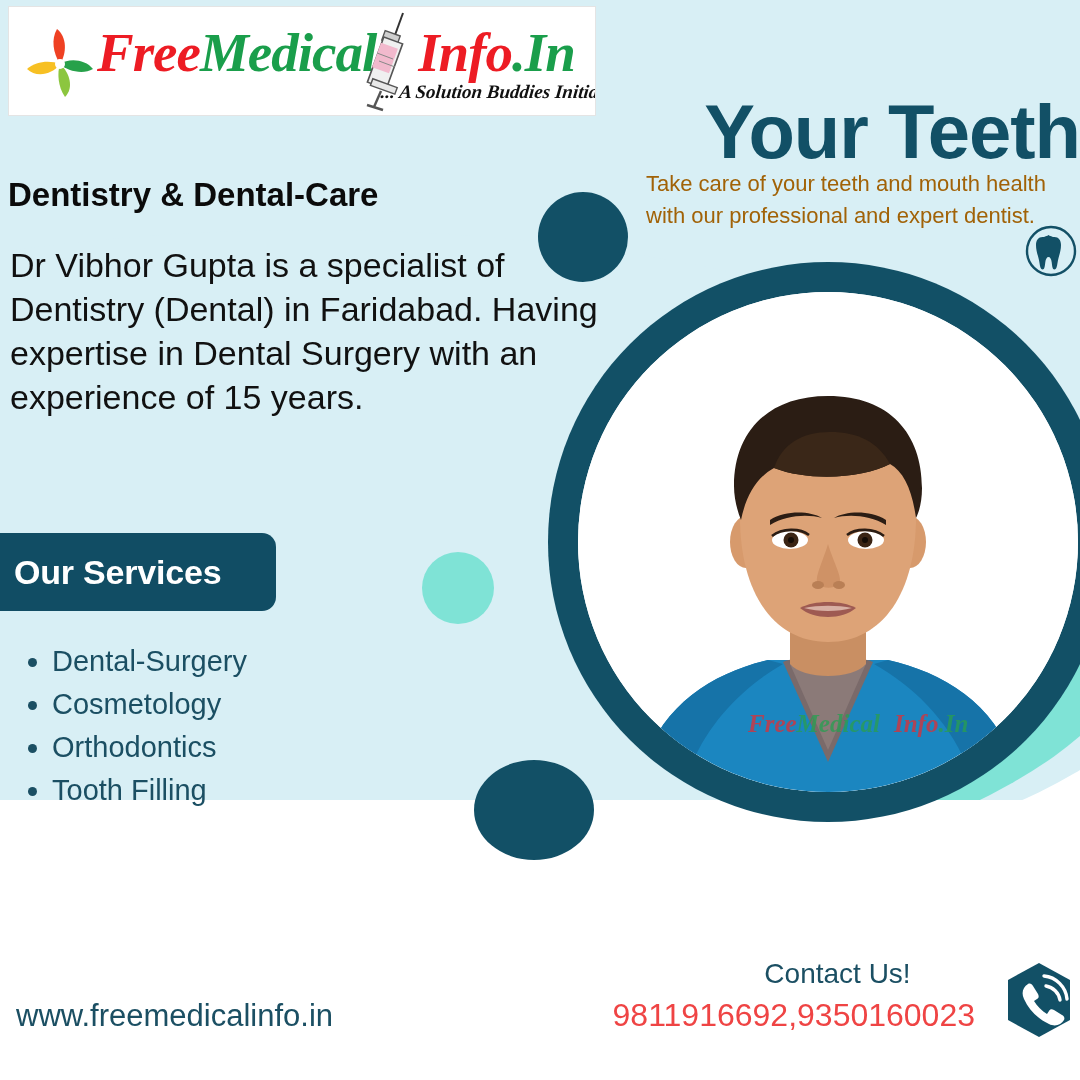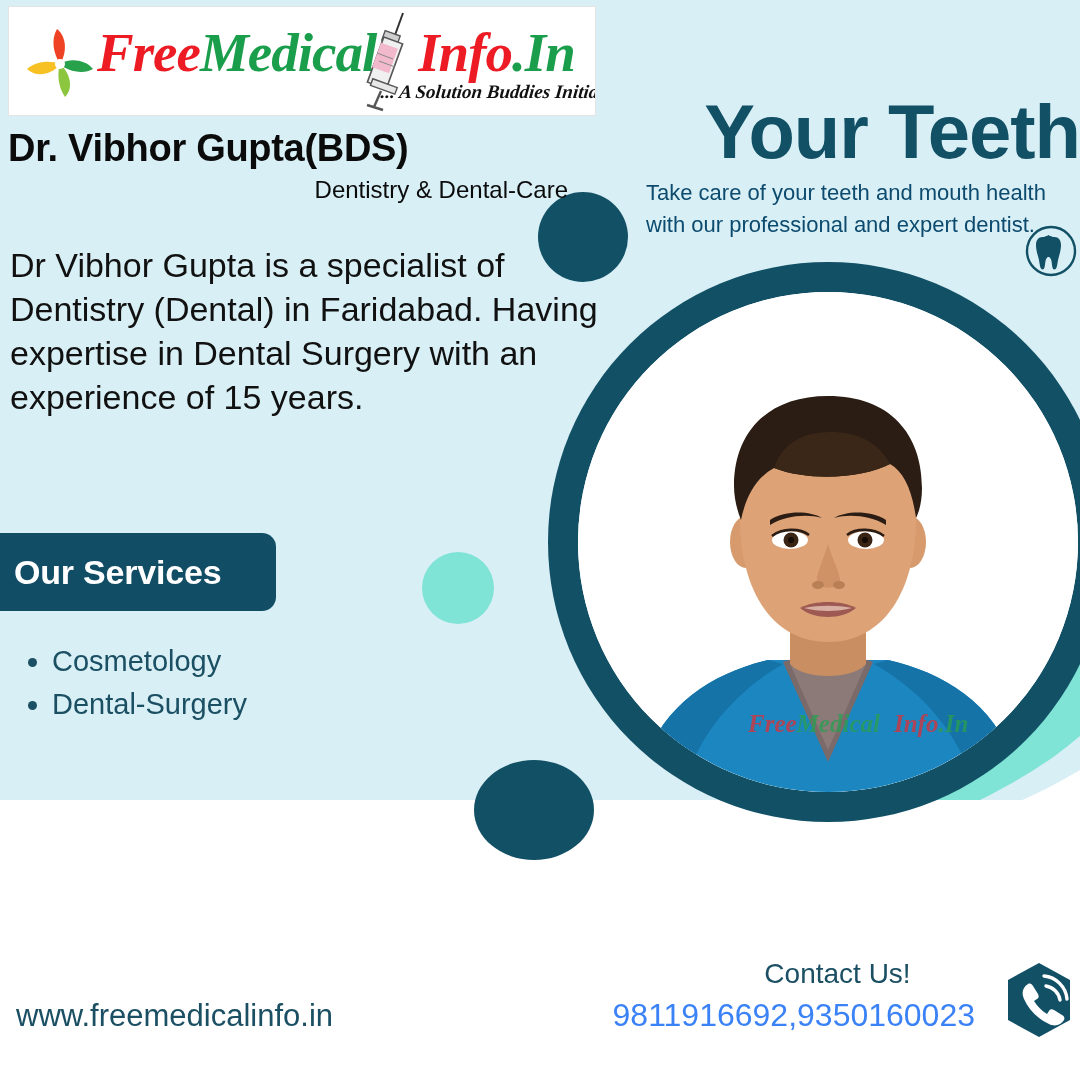--- a/index.html
+++ b/index.html
@@ -124,24 +124,24 @@
     font-size: 38px;
     font-weight: bold;
     color: #0b0b0b;
     letter-spacing: -0.3px;
   }
   .doctor-sub {
     position: absolute;
     left: 8px;
     top: 176px;
     width: 560px;
-    font-size: 24px;
-    font-weight: normal;
+    font-size: 33px;
+    font-weight: bold;
     color: #0b0b0b;
-    text-align: right;
+    text-align: left;
   }
   .doctor-desc {
     position: absolute;
     left: 10px;
     top: 243px;
     width: 590px;
     font-size: 34px;
     line-height: 44px;
     color: #111111;
   }
@@ -213,22 +213,21 @@
     color: #125066;
     letter-spacing: -1px;
   }
   .head-sub {
     position: absolute;
     left: 646px;
     top: 168px;
     width: 420px;
     font-size: 22px;
     line-height: 32px;
-    color: #0c4a6e;
-    margin-top: 9px;
+    color: #a16207;
   }
   .tooth-badge {
     position: absolute;
     left: 1024px;
     top: 224px;
     width: 54px;
     height: 54px;
   }
 
   
@@ -291,21 +290,21 @@
     font-size: 28px;
     color: #1b4f63;
   }
   .contact-number {
     position: absolute;
     left: 600px;
     top: 997px;
     width: 375px;
     text-align: right;
     font-size: 32px;
-    color: #3b82f6;
+    color: #ef4444;
   }
   .phone-hex {
     position: absolute;
     left: 1000px;
     top: 960px;
     width: 78px;
     height: 80px;
   }
 </style>
 </head>
@@ -341,30 +340,31 @@
       <rect x="15" y="36" width="18" height="26" fill="#f2b9cd" transform="rotate(20 24 49)"></rect>
       <line x1="16" y1="44" x2="32" y2="50" stroke="#888" stroke-width="1"></line>
       <line x1="18" y1="52" x2="34" y2="58" stroke="#888" stroke-width="1"></line>
       <rect x="10" y="74" width="26" height="7" fill="#e8e8e8" stroke="#555" stroke-width="1.4" transform="rotate(20 23 77)"></rect>
       <line x1="20" y1="82" x2="13" y2="98" stroke="#555" stroke-width="2.4"></line>
       <line x1="6" y1="96" x2="22" y2="101" stroke="#555" stroke-width="2.4"></line>
     </svg>
     <div class="logo-tagline">... A Solution Buddies Initiative</div>
   </div>
 
-  <div class="doctor-name">Dr. Vibhor Gupta(BDS)</div>
   <div class="doctor-sub">Dentistry &amp; Dental-Care</div>
   <div class="doctor-desc">Dr Vibhor Gupta is a specialist of Dentistry (Dental) in Faridabad. Having expertise in Dental Surgery with an experience of 15 years.</div>
 
   <div class="services-badge">
     <span class="services-badge-label">Our Services</span>
   </div>
   <ul class="services-list">
+    <li>Dental-Surgery</li>
     <li>Cosmetology</li>
-    <li>Dental-Surgery</li>
+    <li>Orthodontics</li>
+    <li>Tooth Filling</li>
   </ul>
 
   <div class="head-big">Your Teeth</div>
   <div class="head-sub">Take care of your teeth and mouth health with our professional and expert dentist.</div>
 
   <svg class="tooth-badge" viewBox="0 0 54 54">
     <circle cx="27" cy="27" r="24" fill="none" stroke="#125066" stroke-width="2.4"></circle>
     <path d="M27 11 c-4 0 -5 2 -8.5 2 c-4 0 -6.5 3 -6.5 8 c0 7 2.5 11 3.5 18 c0.6 4.2 1.2 6.5 3 6.5 c2.2 0 2.3 -3.2 2.8 -7.2 c0.4 -3.2 1.6 -5.2 3.2 -5.2 c1.6 0 2.8 2 3.2 5.2 c0.5 4 0.6 7.2 2.8 7.2 c1.8 0 2.4 -2.3 3 -6.5 c1 -7 3.5 -11 3.5 -18 c0 -5 -2.5 -8 -6.5 -8 c-3.5 0 -4.5 -2 -8.5 -2 z" fill="#125066"></path>
   </svg>
 

